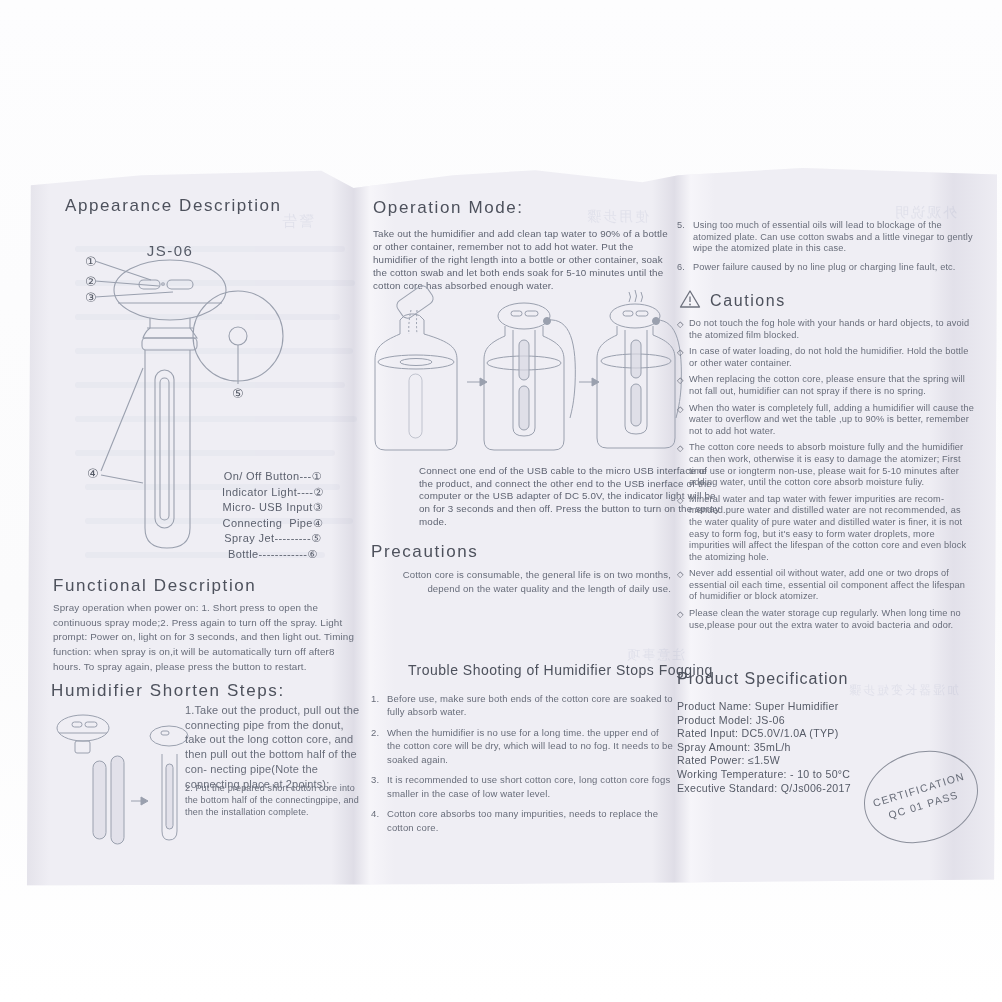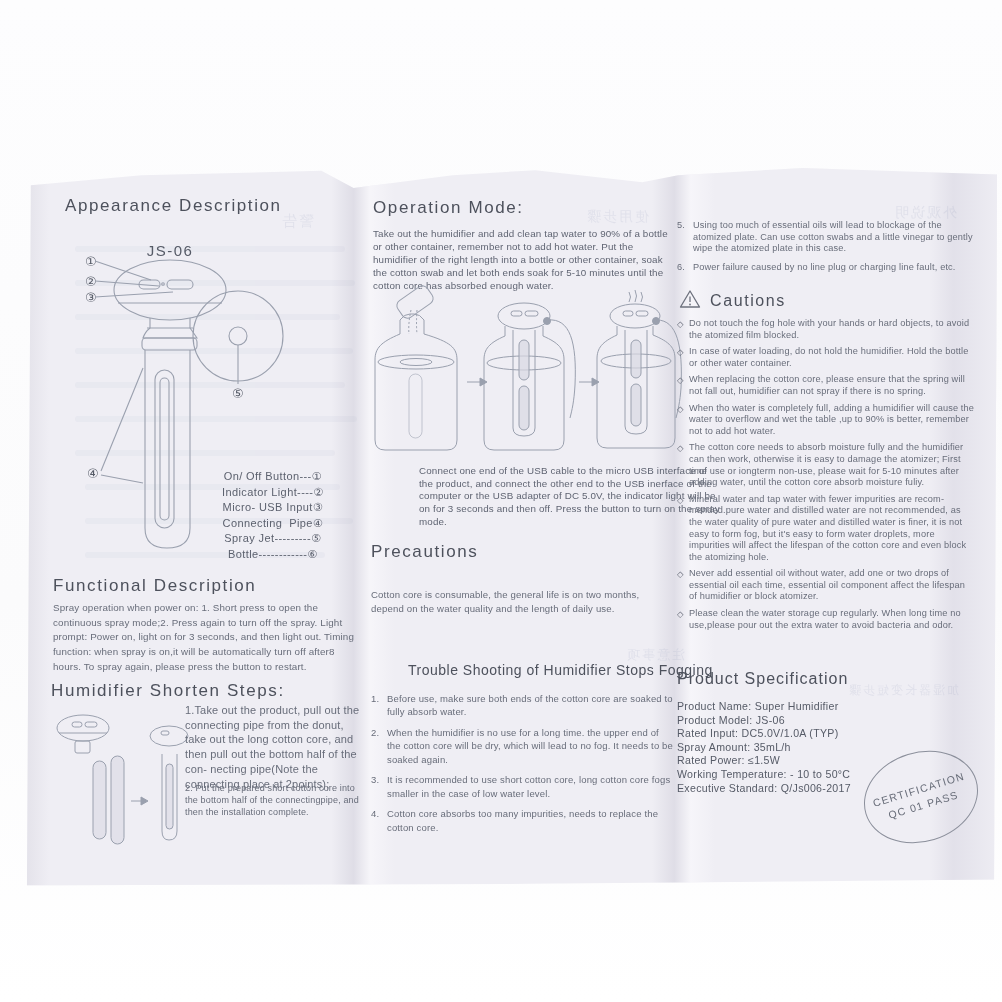--- a/index.html
+++ b/index.html
@@ -184,21 +184,21 @@
       <ellipse cx="47" cy="71" rx="35" ry="7"></ellipse>
       <path d="M36,40 L36,136 Q36,144 47,144 Q58,144 58,136 L58,40"></path>
       <rect x="42" y="50" width="10" height="38" rx="5" fill="#d9d8e2" fill-opacity=".7"></rect>
       <rect x="42" y="94" width="10" height="42" rx="5" fill="#d9d8e2" fill-opacity=".7"></rect>
     </g>
   </svg>
 
   <div class="abs body" style="left:346px; top:297px; width:304px; font-size:9.8px; line-height:1.3; color:#5f6472;margin-left:48px;">Connect one end of the USB cable to the micro USB interface of the product, and connect the other end to the USB inerface of the computer or the USB adapter of DC 5.0V, the indicator light will be on for 3 seconds and then off. Press the button to turn on the spray mode.</div>
 
   <div class="abs h1" style="left:346px; top:374px;">Precautions</div>
-  <div class="abs body" style="left:346px; top:420px; width:300px; font-size:9.6px;">Cotton core is consumable, the general life is on two months, depend on the water quality and the length of daily use.</div>
+  <div class="abs body" style="left:346px; top:400px; width:300px; font-size:9.6px;text-align:right;">Cotton core is consumable, the general life is on two months, depend on the water quality and the length of daily use.</div>
 
   <div class="abs h1 sm" style="left:346px; top:494px;margin-left:37px;">Trouble Shooting of Humidifier Stops Fogging</div>
   <div class="abs" style="left:346px; top:524px; width:302px;">
     <div class="numitem body">
       <span class="num">1.</span>
       <span>Before use, make sure both ends of the cotton core are soaked  to fully absorb water.</span>
     </div>
     <div class="numitem body">
       <span class="num">2.</span>
       <span>When the humidifier is no use for a long time. the upper end of  the cotton core will be dry, which will lead to no fog. It needs to  be soaked again.</span>

